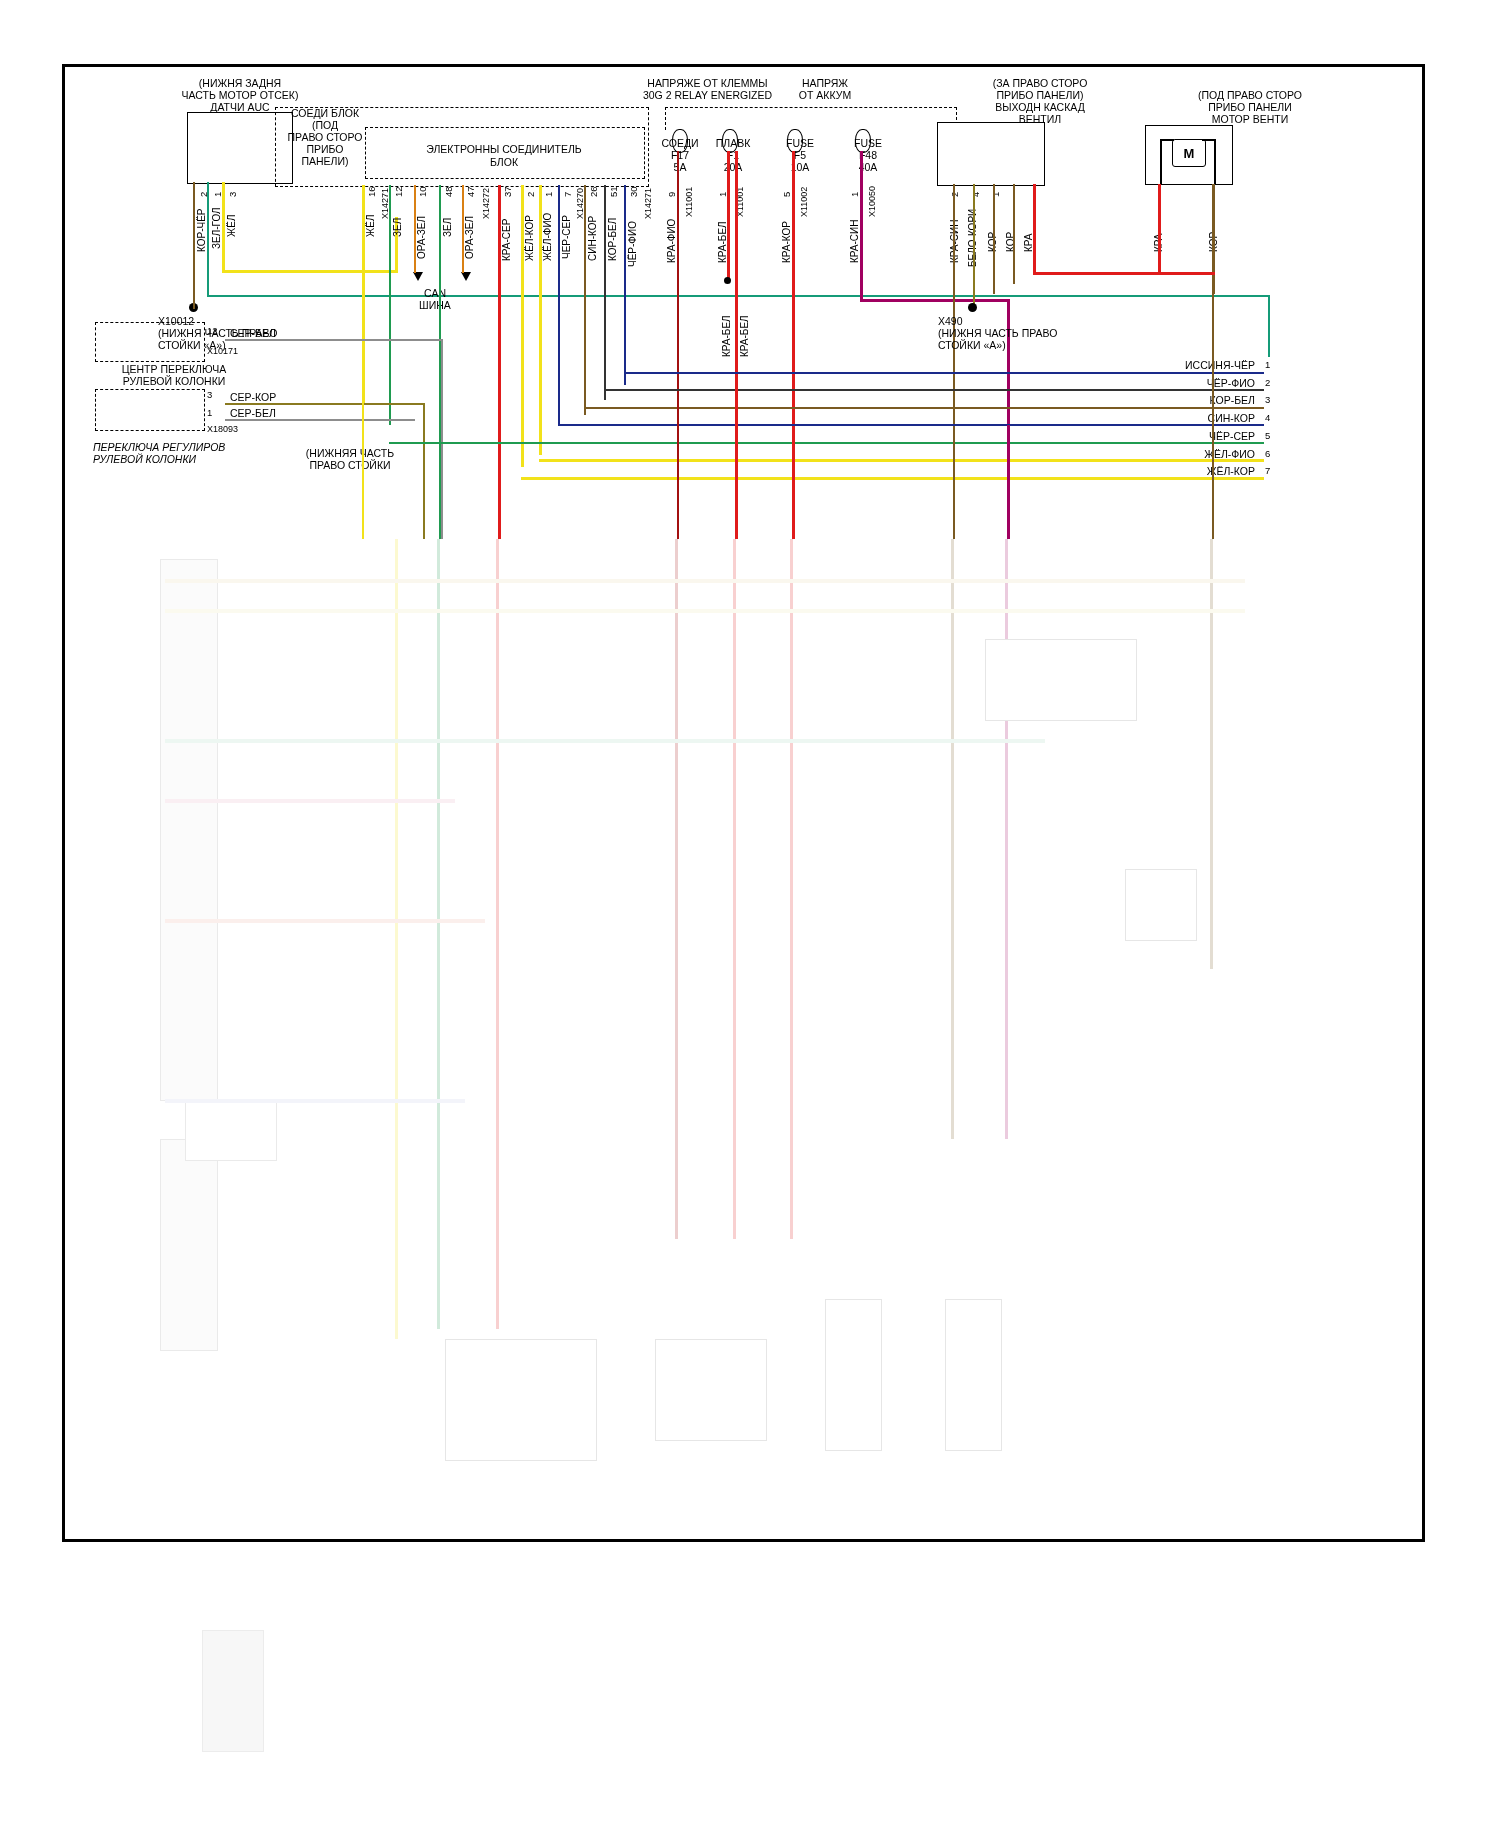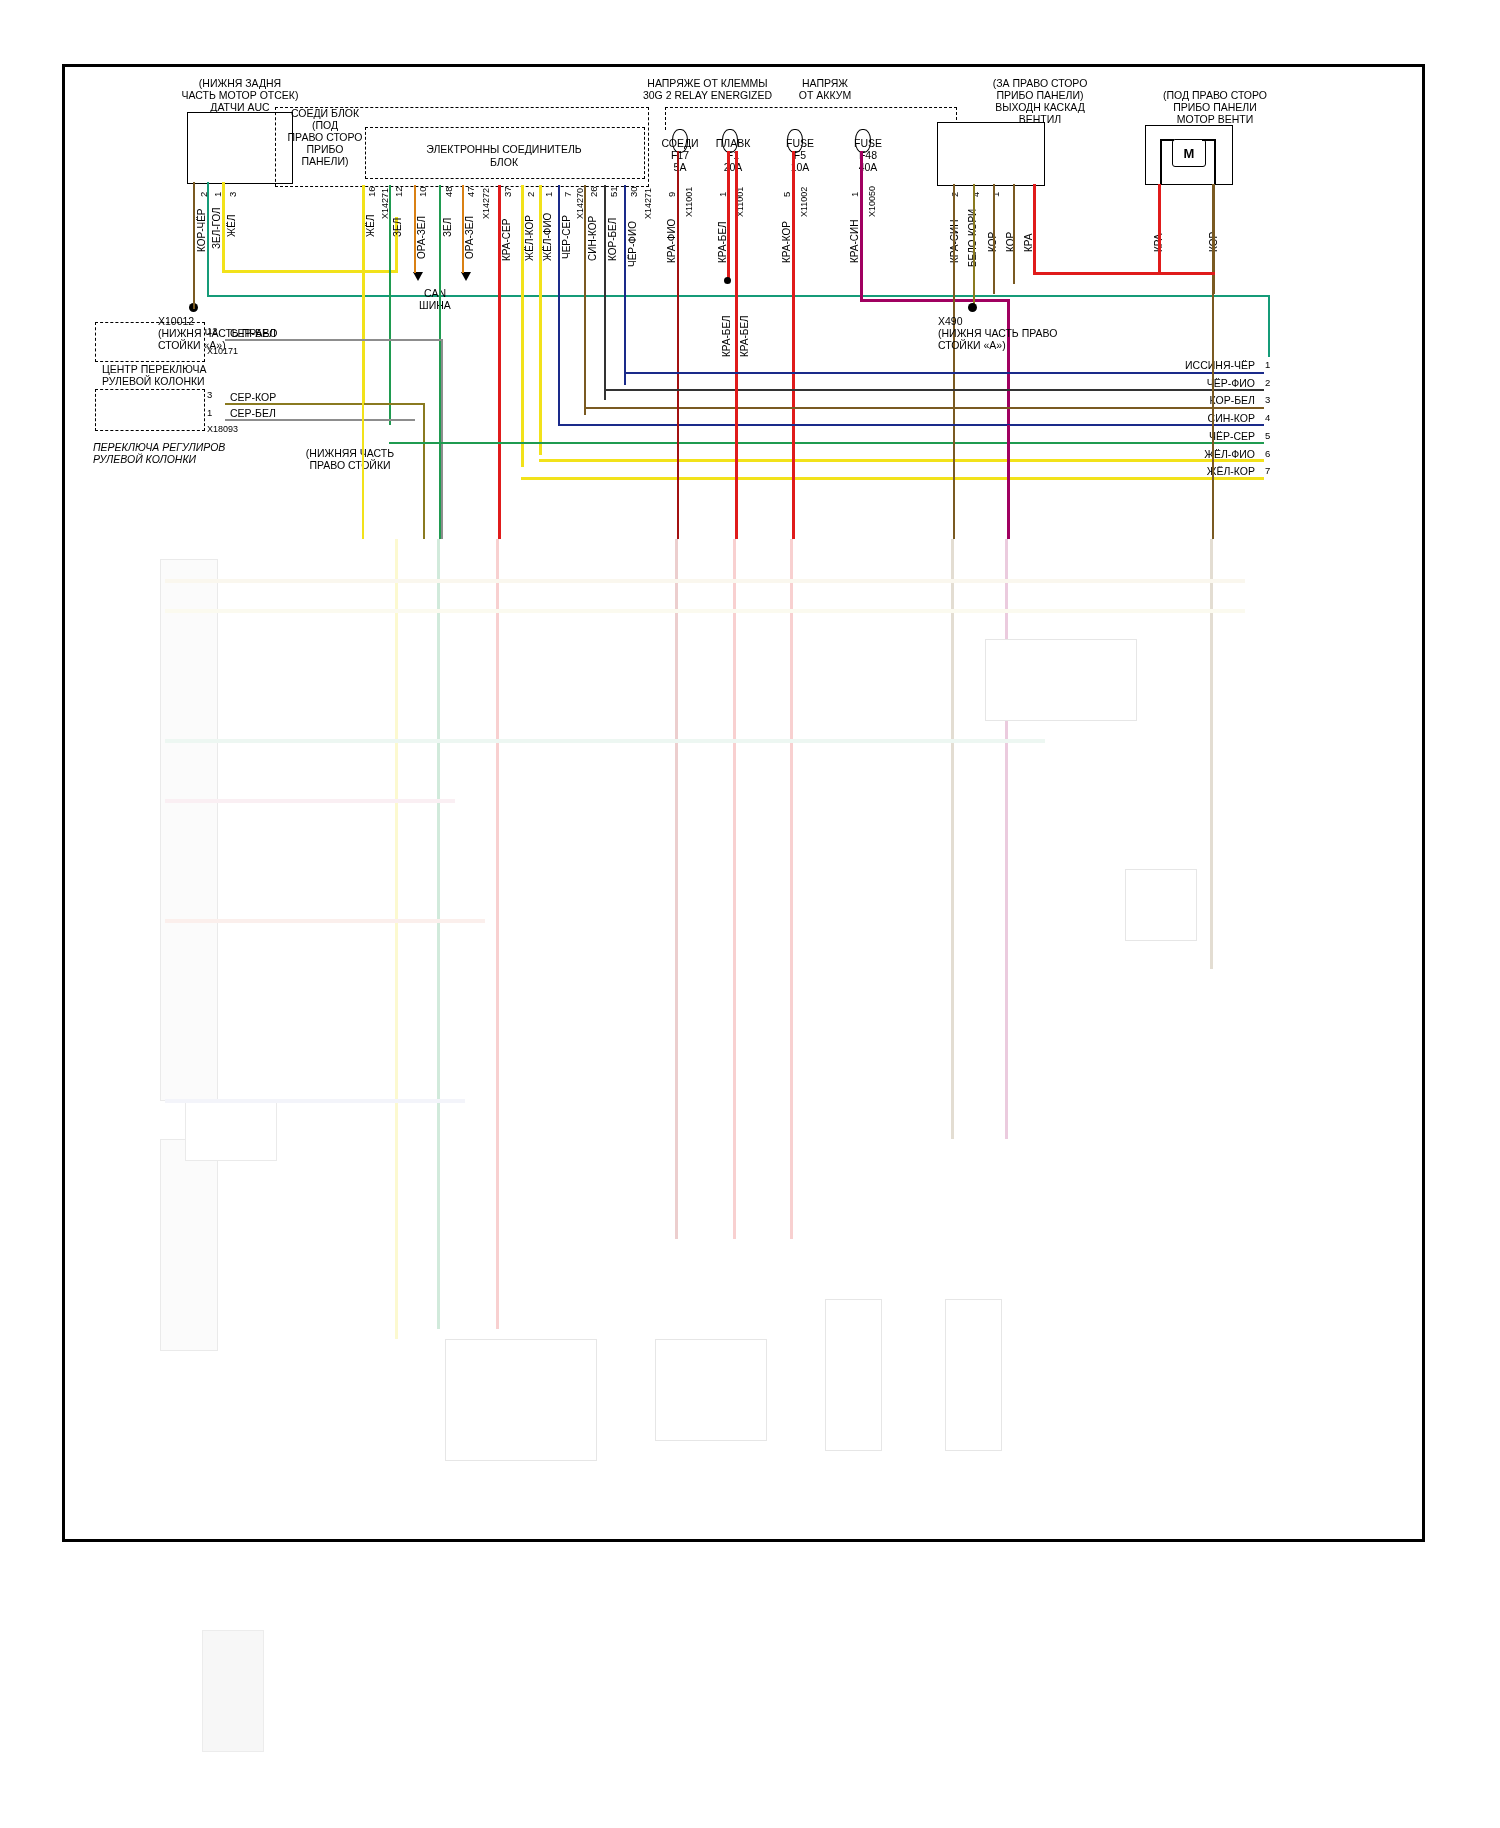--- a/index.html
+++ b/index.html
@@ -232,41 +232,41 @@
     <div class="wire" style="left:908px;top:117px;width:2px;height:120px;background:#8a7a20;"></div>
     <div class="wire" style="left:928px;top:117px;width:2px;height:110px;background:#7a5a22;"></div>
     <div class="wire" style="left:948px;top:117px;width:2px;height:100px;background:#7a5a22;"></div>
     <div class="wire" style="left:968px;top:117px;width:3px;height:90px;background:#e01b1b;"></div>
 
     <div class="gcircle" style="left:903px;top:236px;"></div>
     <div class="lbl" style="left:873px;top:248px;width:190px;">X490
 (НИЖНЯ ЧАСТЬ ПРАВО
 СТОЙКИ «А»)</div>
 
-    <div class="lbl c" style="left:1075px;top:22px;width:150px;">(ПОД ПРАВО СТОРО
+    <div class="lbl c" style="left:1110px;top:22px;width:150px;">(ПОД ПРАВО СТОРО
 ПРИБО ПАНЕЛИ
 МОТОР ВЕНТИ</div>
     <div class="box" style="left:1080px;top:58px;width:86px;height:58px;"></div>
     <div class="motor" style="left:1107px;top:72px;width:32px;height:26px;border-radius:3px;">M</div>
     <div class="wire" style="left:1095px;top:72px;width:14px;height:2px;background:#000;"></div>
     <div class="wire" style="left:1137px;top:72px;width:14px;height:2px;background:#000;"></div>
     <div class="wire" style="left:1095px;top:72px;width:2px;height:45px;background:#000;"></div>
     <div class="wire" style="left:1149px;top:72px;width:2px;height:45px;background:#000;"></div>
 
     <div class="vlbl" style="left:1088px;top:185px;">КРА</div>
     <div class="vlbl" style="left:1143px;top:185px;">КОР</div>
     <div class="wire" style="left:1093px;top:117px;width:3px;height:90px;background:#e01b1b;"></div>
     <div class="wire" style="left:1147px;top:117px;width:3px;height:110px;background:#7a5a22;"></div>
     <div class="wire" style="left:968px;top:205px;width:182px;height:3px;background:#e01b1b;"></div>
 
     <div class="dash" style="left:30px;top:255px;width:108px;height:38px;"></div>
     <div class="num" style="left:142px;top:258px;">12</div>
     <div class="lbl" style="left:165px;top:260px;">СЕР-БЕЛ</div>
     <div class="lbl" style="left:142px;top:278px;font-size:9px;">X10171</div>
-    <div class="lbl" style="left:37px;top:296px;width:170px;">ЦЕНТР ПЕРЕКЛЮЧА
+    <div class="lbl" style="left:24px;top:296px;width:170px;text-align:center;">ЦЕНТР ПЕРЕКЛЮЧА
 РУЛЕВОЙ КОЛОНКИ</div>
 
     <div class="wire" style="left:160px;top:272px;width:218px;height:2px;background:#8d8d8d;"></div>
     <div class="wire" style="left:376px;top:272px;width:2px;height:200px;background:#8d8d8d;"></div>
 
     <div class="dash" style="left:30px;top:322px;width:108px;height:40px;"></div>
     <div class="num" style="left:142px;top:322px;">3</div>
     <div class="lbl" style="left:165px;top:324px;">СЕР-КОР</div>
     <div class="num" style="left:142px;top:340px;">1</div>
     <div class="lbl" style="left:165px;top:340px;">СЕР-БЕЛ</div>

